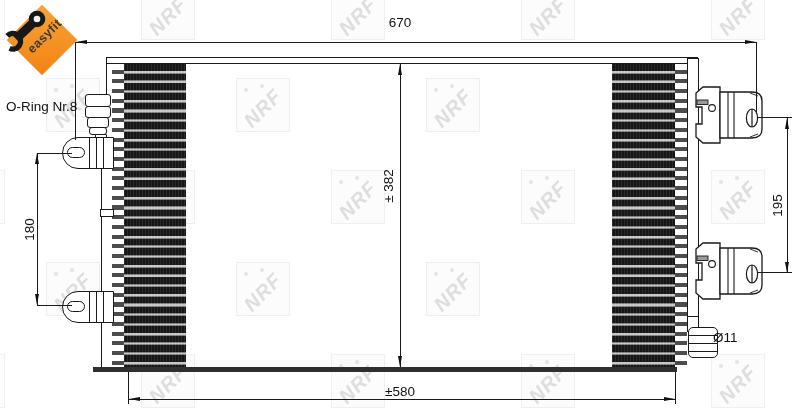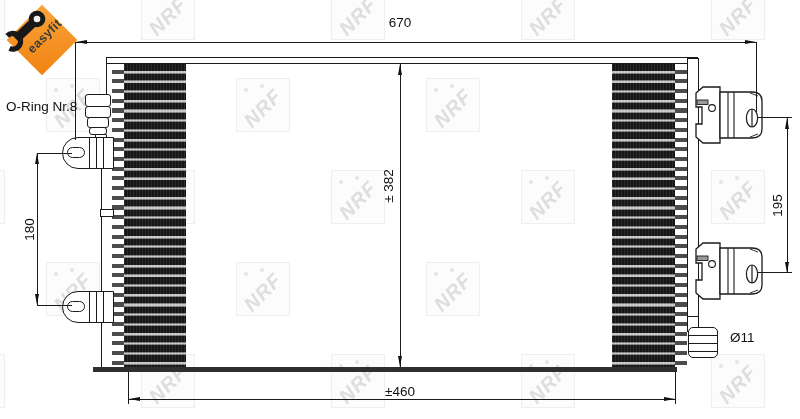--- a/index.html
+++ b/index.html
@@ -262,38 +262,38 @@
     <div class="vline" style="left:400px;top:64px;height:303px"></div>
     <span class="arr arr-u" style="left:398px;top:64px"></span>
     <span class="arr arr-d" style="left:398px;top:356px"></span>
     <div class="dimtxt rot" style="left:357px;top:178px;width:64px;height:16px">± 382</div>
 
     <div class="hline" style="left:128px;top:399px;width:547px"></div>
     <div class="vline" style="left:128px;top:372px;height:32px"></div>
     <div class="vline" style="left:675px;top:372px;height:32px"></div>
     <span class="arr arr-l" style="left:129px;top:397px"></span>
     <span class="arr arr-r" style="left:664px;top:397px"></span>
-    <div class="dimtxt" style="left:372px;top:384px;width:56px">±460</div>
+    <div class="dimtxt" style="left:372px;top:384px;width:56px">±580</div>
 
     <div class="vline" style="left:37px;top:153px;height:152px"></div>
     <div class="hline" style="left:37px;top:153px;width:35px"></div>
     <div class="hline" style="left:37px;top:305px;width:35px"></div>
     <span class="arr arr-u" style="left:35px;top:153px"></span>
     <span class="arr arr-d" style="left:35px;top:294px"></span>
     <div class="dimtxt rot" style="left:8px;top:222px;width:42px;height:15px">180</div>
 
     <div class="hline" style="left:758px;top:117px;width:34px"></div>
     <div class="hline" style="left:758px;top:272px;width:34px"></div>
     <div class="vline" style="left:787px;top:118px;height:155px"></div>
     <span class="arr arr-u" style="left:785px;top:118px"></span>
     <span class="arr arr-d" style="left:785px;top:262px"></span>
     <div class="dimtxt rot" style="left:756px;top:198px;width:42px;height:15px">195</div>
 
     <div class="dimtxt" style="left:6px;top:99px;text-align:left">O-Ring Nr.8</div>
-    <div class="dimtxt" style="left:730px;top:330px;text-align:left">Ø11</div>
+    <div class="dimtxt" style="left:713px;top:330px;text-align:left">Ø11</div>
   </div>
 
   <div class="badge">
     <div class="diamond"></div>
     <svg class="abs" style="left:1px;top:8px" width="52" height="48" viewBox="0 0 52 48">
       <line x1="15" y1="31" x2="34" y2="13" stroke="#181818" stroke-width="9"></line>
       <circle cx="36" cy="11" r="8.3" fill="#181818"></circle>
       <circle cx="36" cy="11" r="3.3" fill="#f3f3f3"></circle>
       <path d="M6.2,27.8 A7.8,7.8 0 1 1 8.6,40.4" fill="none" stroke="#181818" stroke-width="5.4"></path>
     </svg>

